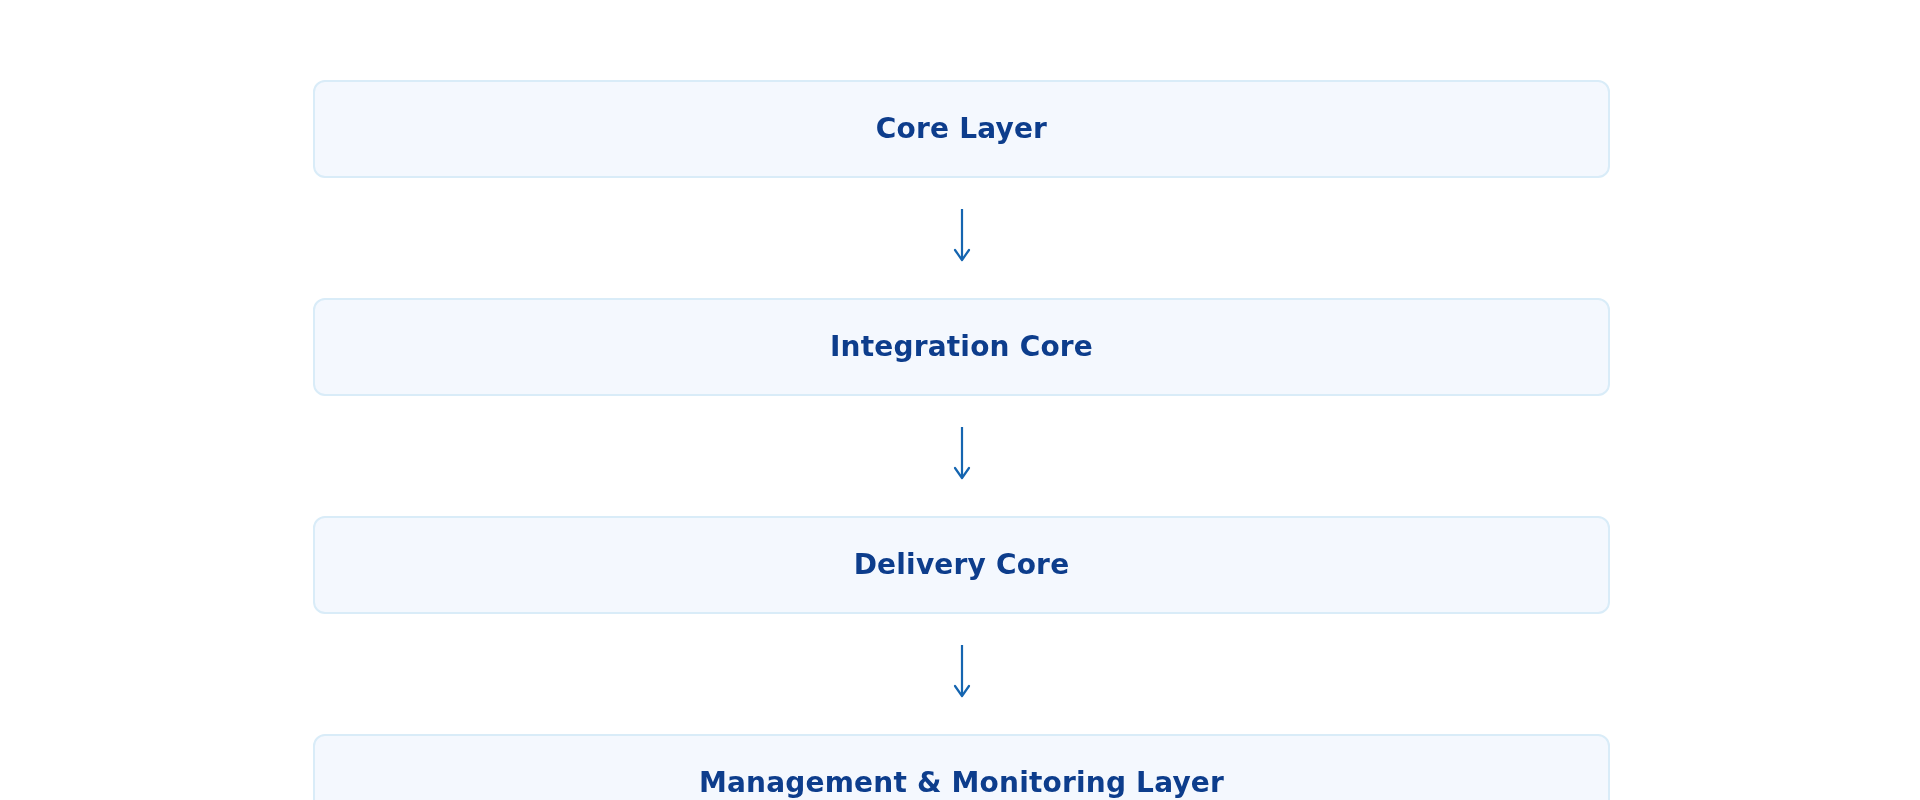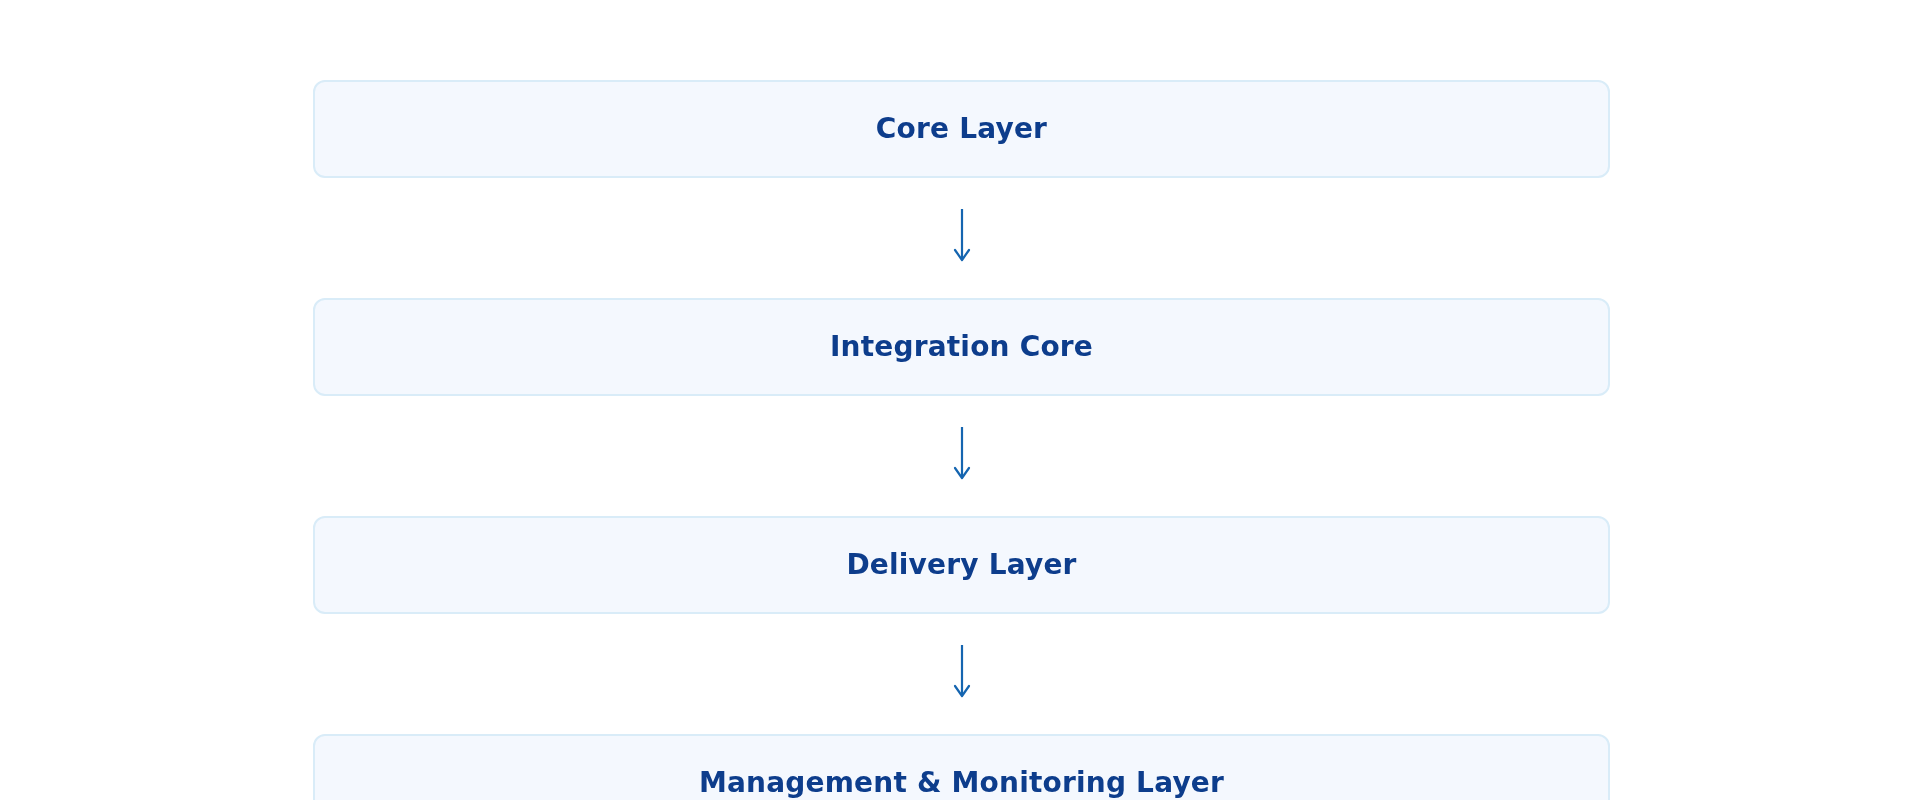--- a/index.html
+++ b/index.html
@@ -91,21 +91,21 @@
     </div>
 
     <div class="connector">
       <svg width="18" height="58" viewBox="0 0 18 58" aria-hidden="true">
         <line x1="9" y1="0" x2="9" y2="50" stroke="#1565b0" stroke-width="2.2" stroke-linecap="butt"></line>
         <polyline points="2,41 9,51 16,41" fill="none" stroke="#1565b0" stroke-width="2.2" stroke-linecap="round" stroke-linejoin="round"></polyline>
       </svg>
     </div>
 
     <div class="layer-box">
-      <span class="layer-label">Delivery Layer</span>
+      <span class="layer-label">Delivery Core</span>
     </div>
 
     <div class="connector">
       <svg width="18" height="58" viewBox="0 0 18 58" aria-hidden="true">
         <line x1="9" y1="0" x2="9" y2="50" stroke="#1565b0" stroke-width="2.2" stroke-linecap="butt"></line>
         <polyline points="2,41 9,51 16,41" fill="none" stroke="#1565b0" stroke-width="2.2" stroke-linecap="round" stroke-linejoin="round"></polyline>
       </svg>
     </div>
 
     <div class="layer-box">

